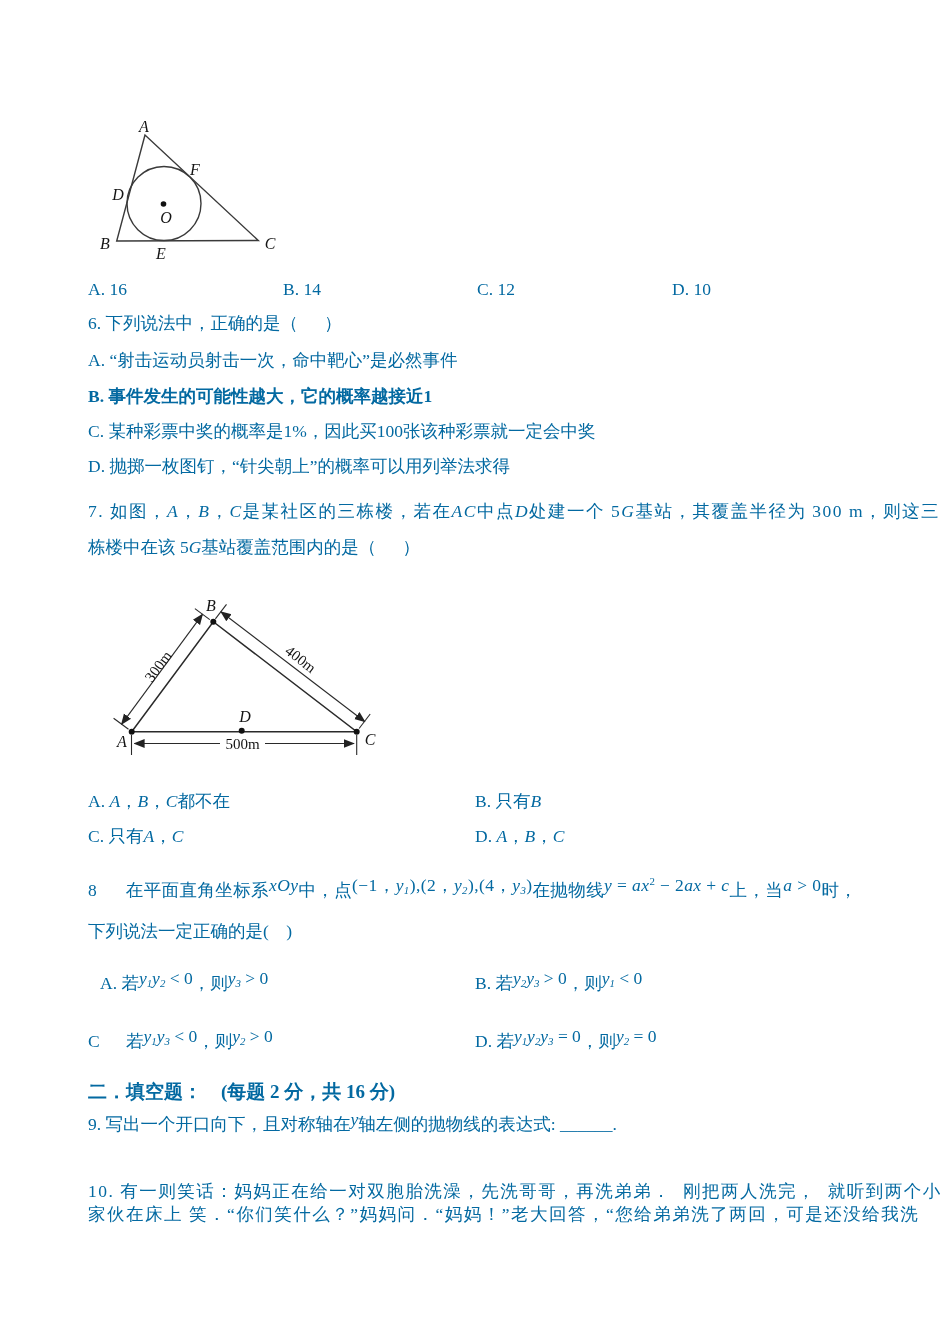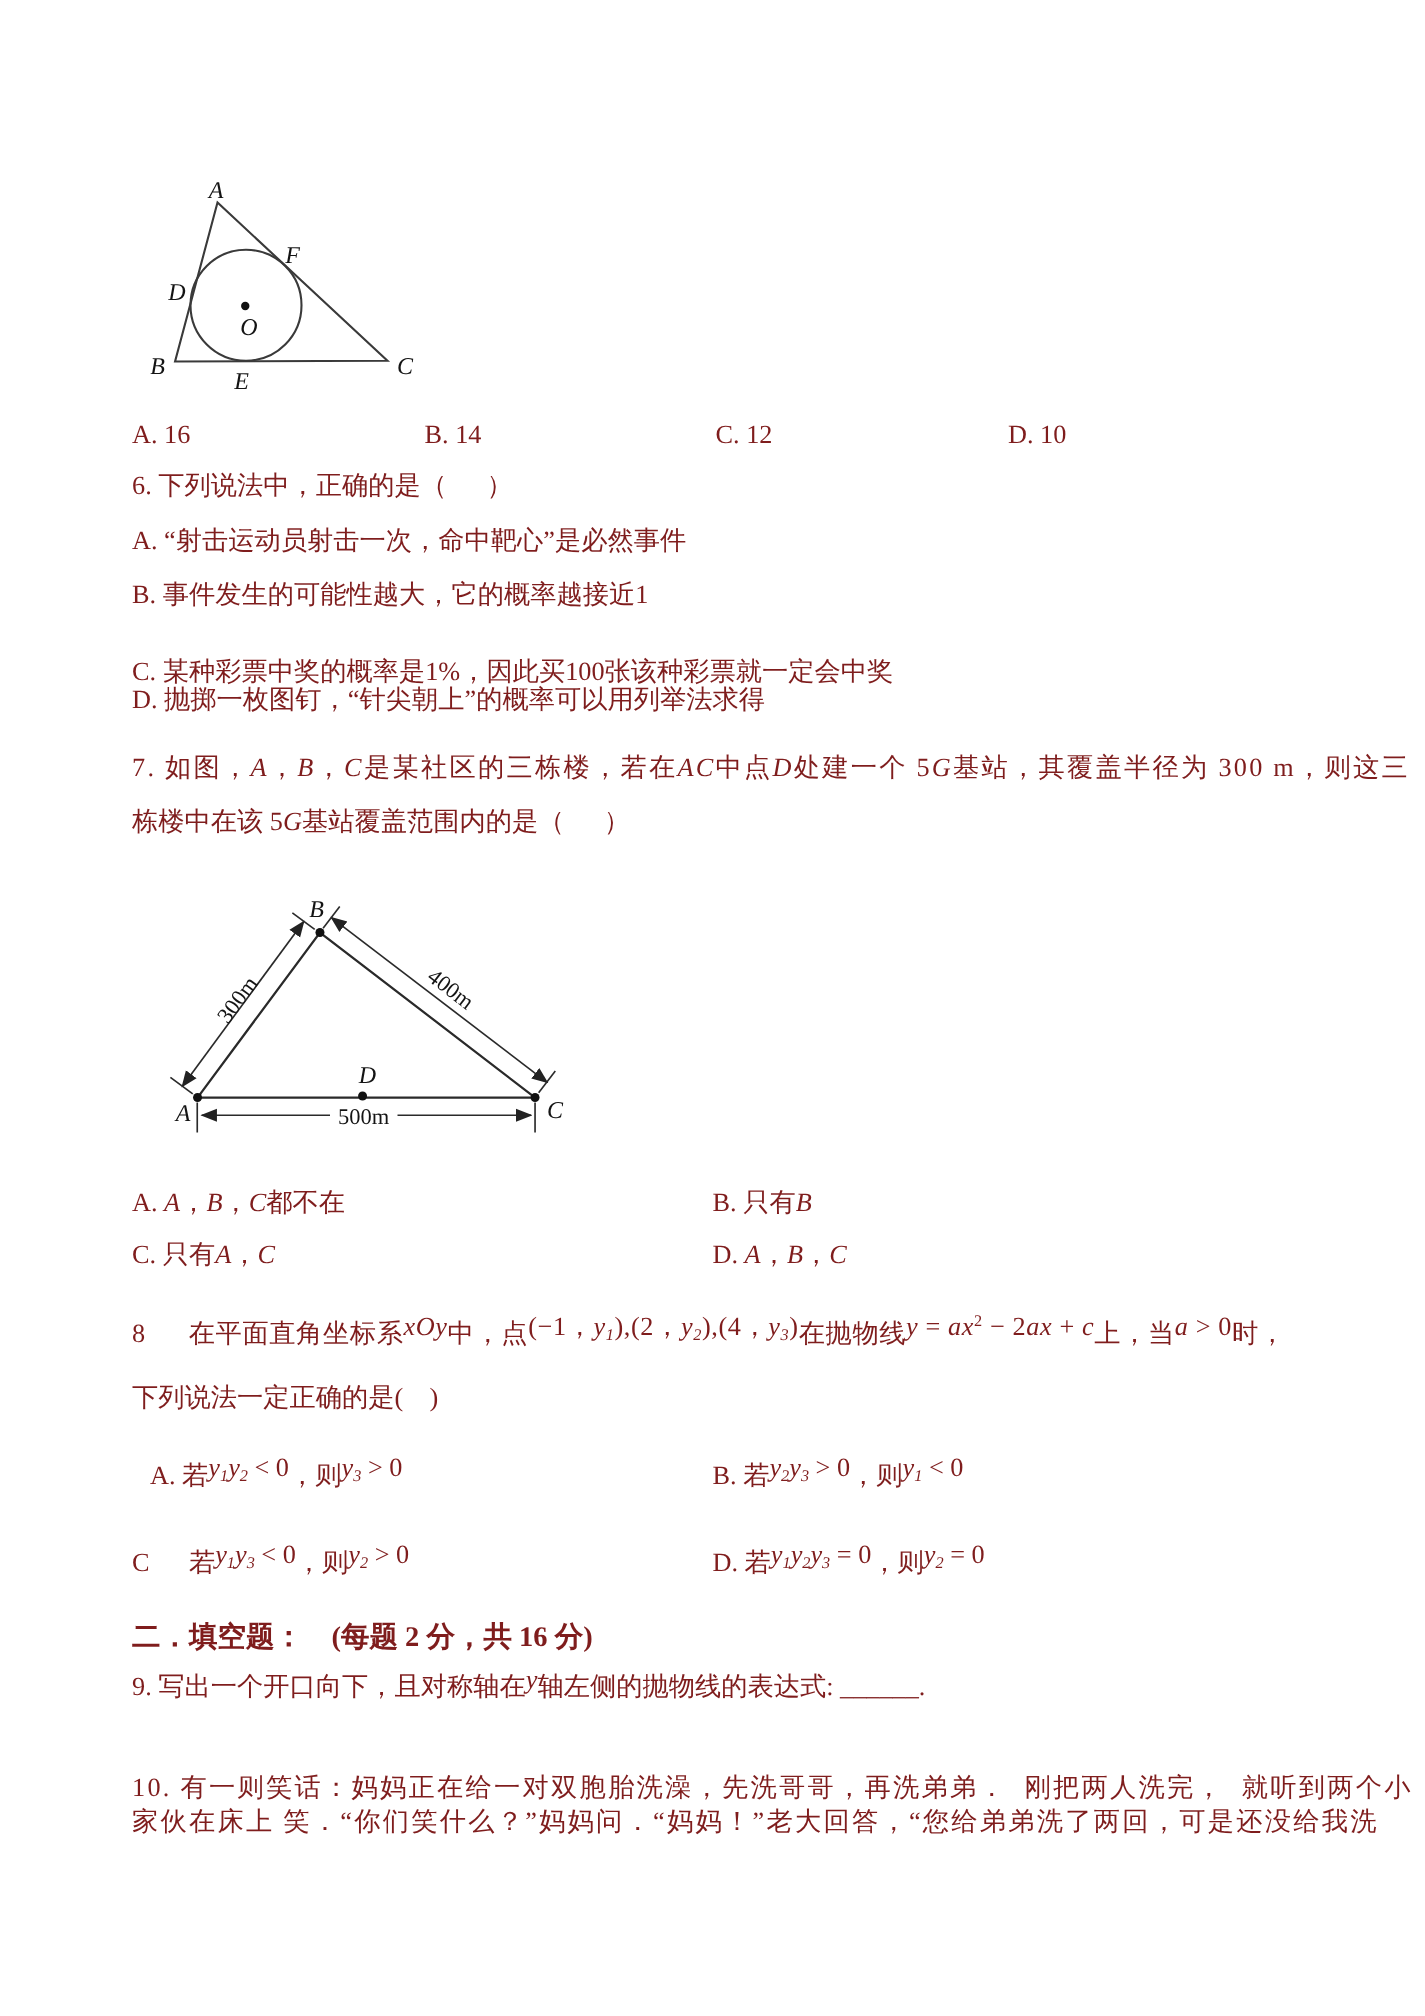--- a/index.html
+++ b/index.html
@@ -9,21 +9,21 @@
     position:relative;
     font-family:"Liberation Serif","DejaVu Serif",serif;
     color:#1a1a1a;
     overflow:hidden;
   }
   .line{
     position:absolute;
     font-size:17.5px;
     line-height:22px;
     white-space:pre;
-    color:#7f1d1d;
+    color:#0369a1;
   }
   .wide{letter-spacing:1.5px;}
   .semi{letter-spacing:0.4px;}
   .seg{white-space:pre;}
   .seg.i{font-style:italic;font-family:"Liberation Serif","DejaVu Serif",serif;}
   .seg.m{font-family:"Liberation Serif","DejaVu Serif",serif;}
   .seg.sb{font-size:0.62em;font-style:italic;vertical-align:-0.28em;font-family:"Liberation Serif","DejaVu Serif",serif;}
   .seg.sp{font-size:0.62em;vertical-align:0.55em;font-family:"Liberation Serif","DejaVu Serif",serif;}
   .seg.up{position:relative;top:-5px;}
   .header{font-size:19px;font-weight:700;font-family:"Liberation Serif","DejaVu Serif",serif;}
@@ -52,22 +52,22 @@
   </svg>
 </div>
 
 <div class="line" style="left:88px;top:278px;">A. 16</div>
 <div class="line" style="left:283px;top:278px;">B. 14</div>
 <div class="line" style="left:477px;top:278px;">C. 12</div>
 <div class="line" style="left:672px;top:278px;">D. 10</div>
 
 <div class="line" style="left:88px;top:312px;">6. 下列说法中，正确的是（      ）</div>
 <div class="line" style="left:88px;top:349px;">A. “射击运动员射击一次，命中靶心”是必然事件</div>
-<div class="line" style="left:88px;top:385px;">B. 事件发生的可能性越大，它的概率越接近1</div>
-<div class="line" style="left:88px;top:420px;margin-top:16px;">C. 某种彩票中奖的概率是1%，因此买100张该种彩票就一定会中奖</div>
+<div class="line" style="left:88px;top:385px;font-weight:bold;">B. 事件发生的可能性越大，它的概率越接近1</div>
+<div class="line" style="left:88px;top:420px;">C. 某种彩票中奖的概率是1%，因此买100张该种彩票就一定会中奖</div>
 <div class="line" style="left:88px;top:455px;">D. 抛掷一枚图钉，“针尖朝上”的概率可以用列举法求得</div>
 
 <div class="line wide" style="left:88px;top:500px;"><span class="seg r">7. 如图，</span><span class="seg i">A</span><span class="seg r">，</span><span class="seg i">B</span><span class="seg r">，</span><span class="seg i">C</span><span class="seg r">是某社区的三栋楼，若在</span><span class="seg i">AC</span><span class="seg r">中点</span><span class="seg i">D</span><span class="seg r">处建一个 5</span><span class="seg i">G</span><span class="seg r">基站，其覆盖半径为 300 m，则这三</span></div>
 <div class="line" style="left:88px;top:536px;"><span class="seg r">栋楼中在该 5</span><span class="seg i">G</span><span class="seg r">基站覆盖范围内的是（      ）</span></div>
 
 <div class="fig" style="left:95px;top:595px;width:290px;height:170px;">
   <svg width="290" height="170" viewBox="0 0 290 170">
     <defs>
       <marker id="arr" viewBox="0 0 10 10" refX="9.2" refY="5" markerWidth="10" markerHeight="10" orient="auto-start-reverse">
         <path d="M0,1 L10,5 L0,9 z" fill="#222"></path>

